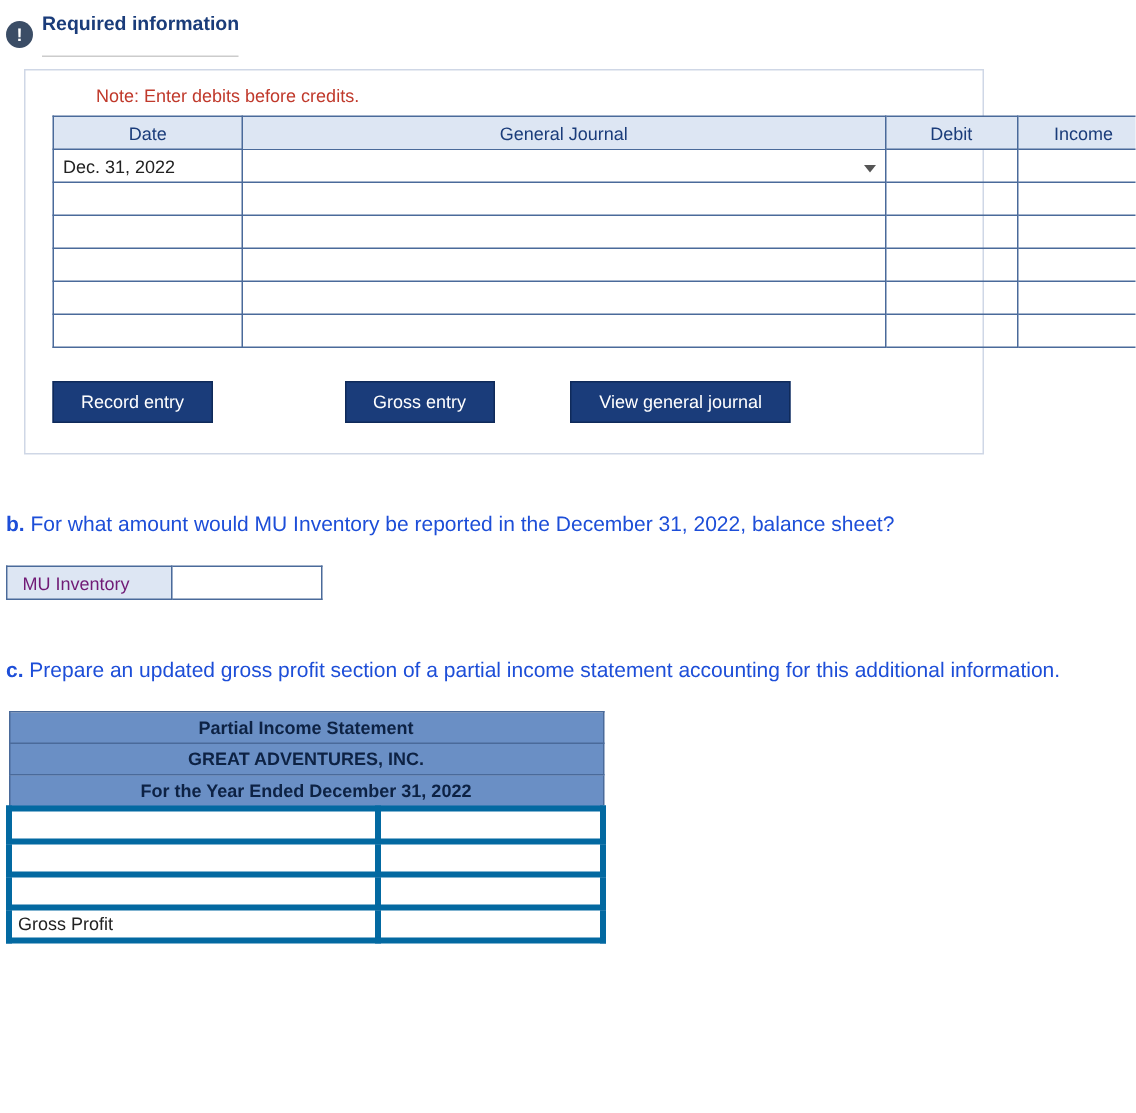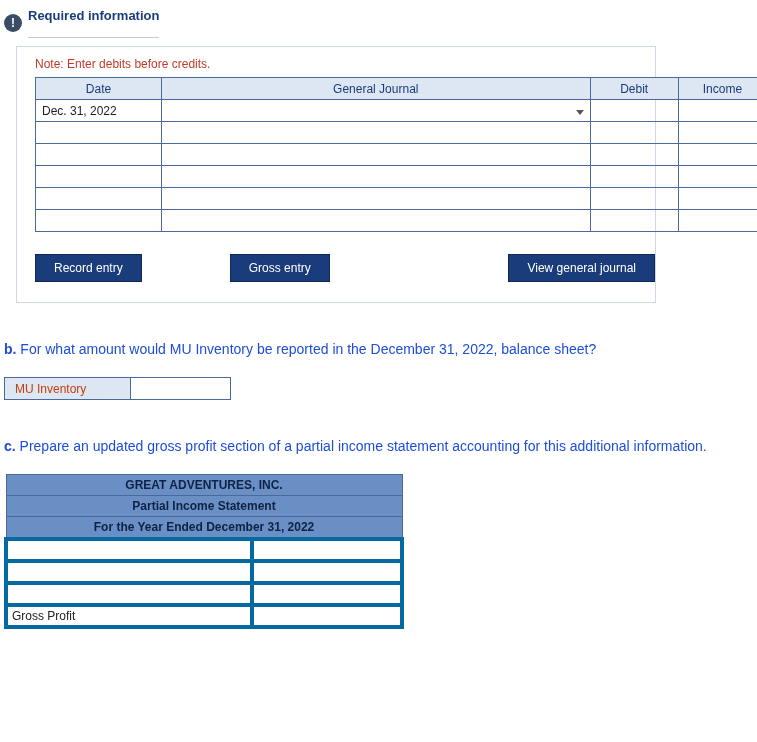--- a/index.html
+++ b/index.html
@@ -18,21 +18,21 @@
     background: #3b4d66; color: #fff; display: flex; align-items: center; justify-content: center;
     font-weight: bold; font-size: 12px;
   }
   .req-info-label { color: #1a3c7a; font-weight: bold; border-bottom: 1px solid #ccc; padding-bottom: 14px;}
   .panel {
     border: 1px solid #cfd7e6;
     padding: 10px 12px 20px 18px;
     margin: 4px 0 0 12px;
     width: 640px;
   }
-  .note { color: #c0392b; font-size: 12px; margin-bottom: 6px; }
+  .note { color: #c0392b; font-size: 12px; margin-bottom: 6px; margin-left: 29px; }
   table.jrnl {
     border-collapse: collapse;
     width: 732px;
   }
   table.jrnl th, table.jrnl td {
     border: 1px solid #4a6a9a;
     height: 22px;
     padding: 3px 6px;
     font-size: 12px;
   }
@@ -53,32 +53,32 @@
     float: right; margin-top: 4px;
   }
   .btn {
     background: #1a3c7a;
     color: #fff;
     border: 1px solid #0f2a5a;
     padding: 6px 18px;
     font-size: 12px;
     cursor: pointer;
   }
-  .btn-row-flex { display:flex; width:620px; margin-top:22px; }
+  .btn-row-flex { display:flex; width:492px; margin-top:22px; }
   .question { margin: 38px 0 20px 0; color: #1d4ed8; font-size: 14px; }
   .question strong { font-weight: bold; }
   table.muinv {
     border-collapse: collapse;
   }
   table.muinv td {
     border: 1px solid #4a6a9a;
     height: 22px;
     font-size: 12px;
   }
-  .mu-label { background:#dde6f3; color:#c2410c; padding: 3px 10px; width:126px;}
+  .mu-label { background:#dde6f3; color:#701a75; padding: 3px 10px; width:110px;}
   .mu-val { width:100px; }
   table.partial {
     border-collapse: collapse;
     width: 400px;
     margin-top: 6px;
   }
   table.partial th {
     border: 1px solid #4a6a9a;
     background:#6a8fc5;
     color:#0d2244;
@@ -179,24 +179,24 @@
 </tbody>
   </table>
 
 <div class="question">
   <strong>c.</strong><span> Prepare an updated gross profit section of a partial income statement accounting for this additional information.</span>
 </div>
 
 <table class="partial">
   <tbody>
       <tr>
+        <th colspan="2">Partial Income Statement</th>
+      </tr>
+  <tr>
         <th colspan="2">GREAT ADVENTURES, INC.</th>
-      </tr>
-  <tr>
-        <th colspan="2">Partial Income Statement</th>
       </tr>
   <tr>
         <th colspan="2">For the Year Ended December 31, 2022</th>
       </tr>
   <tr>
     <td class="p-col1"></td>
     <td class="p-col2"></td>
   </tr>
   <tr>
     <td class="p-col1"></td>

